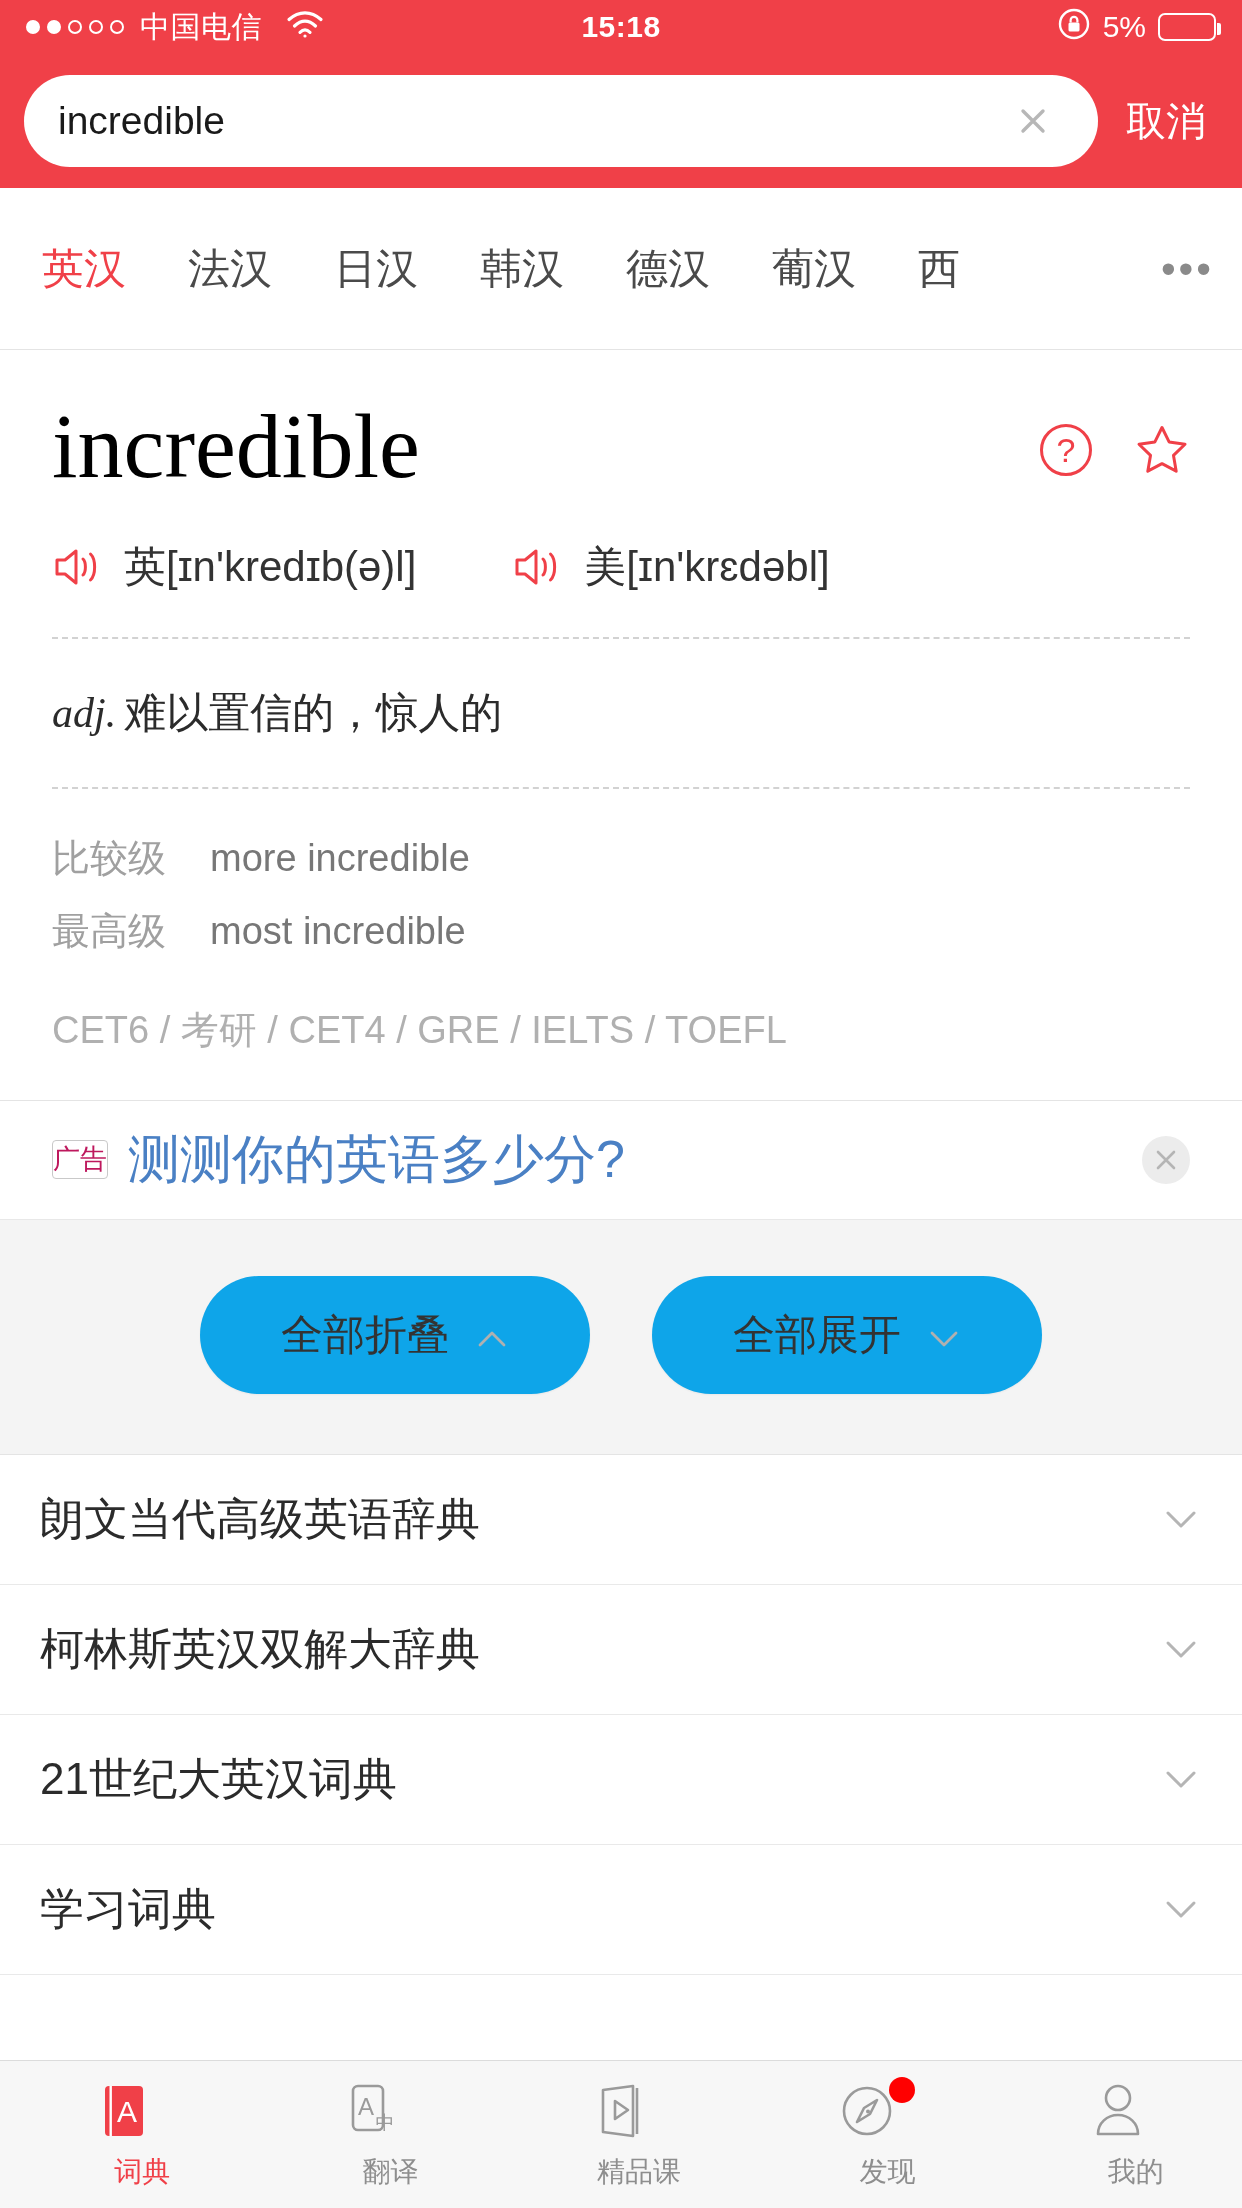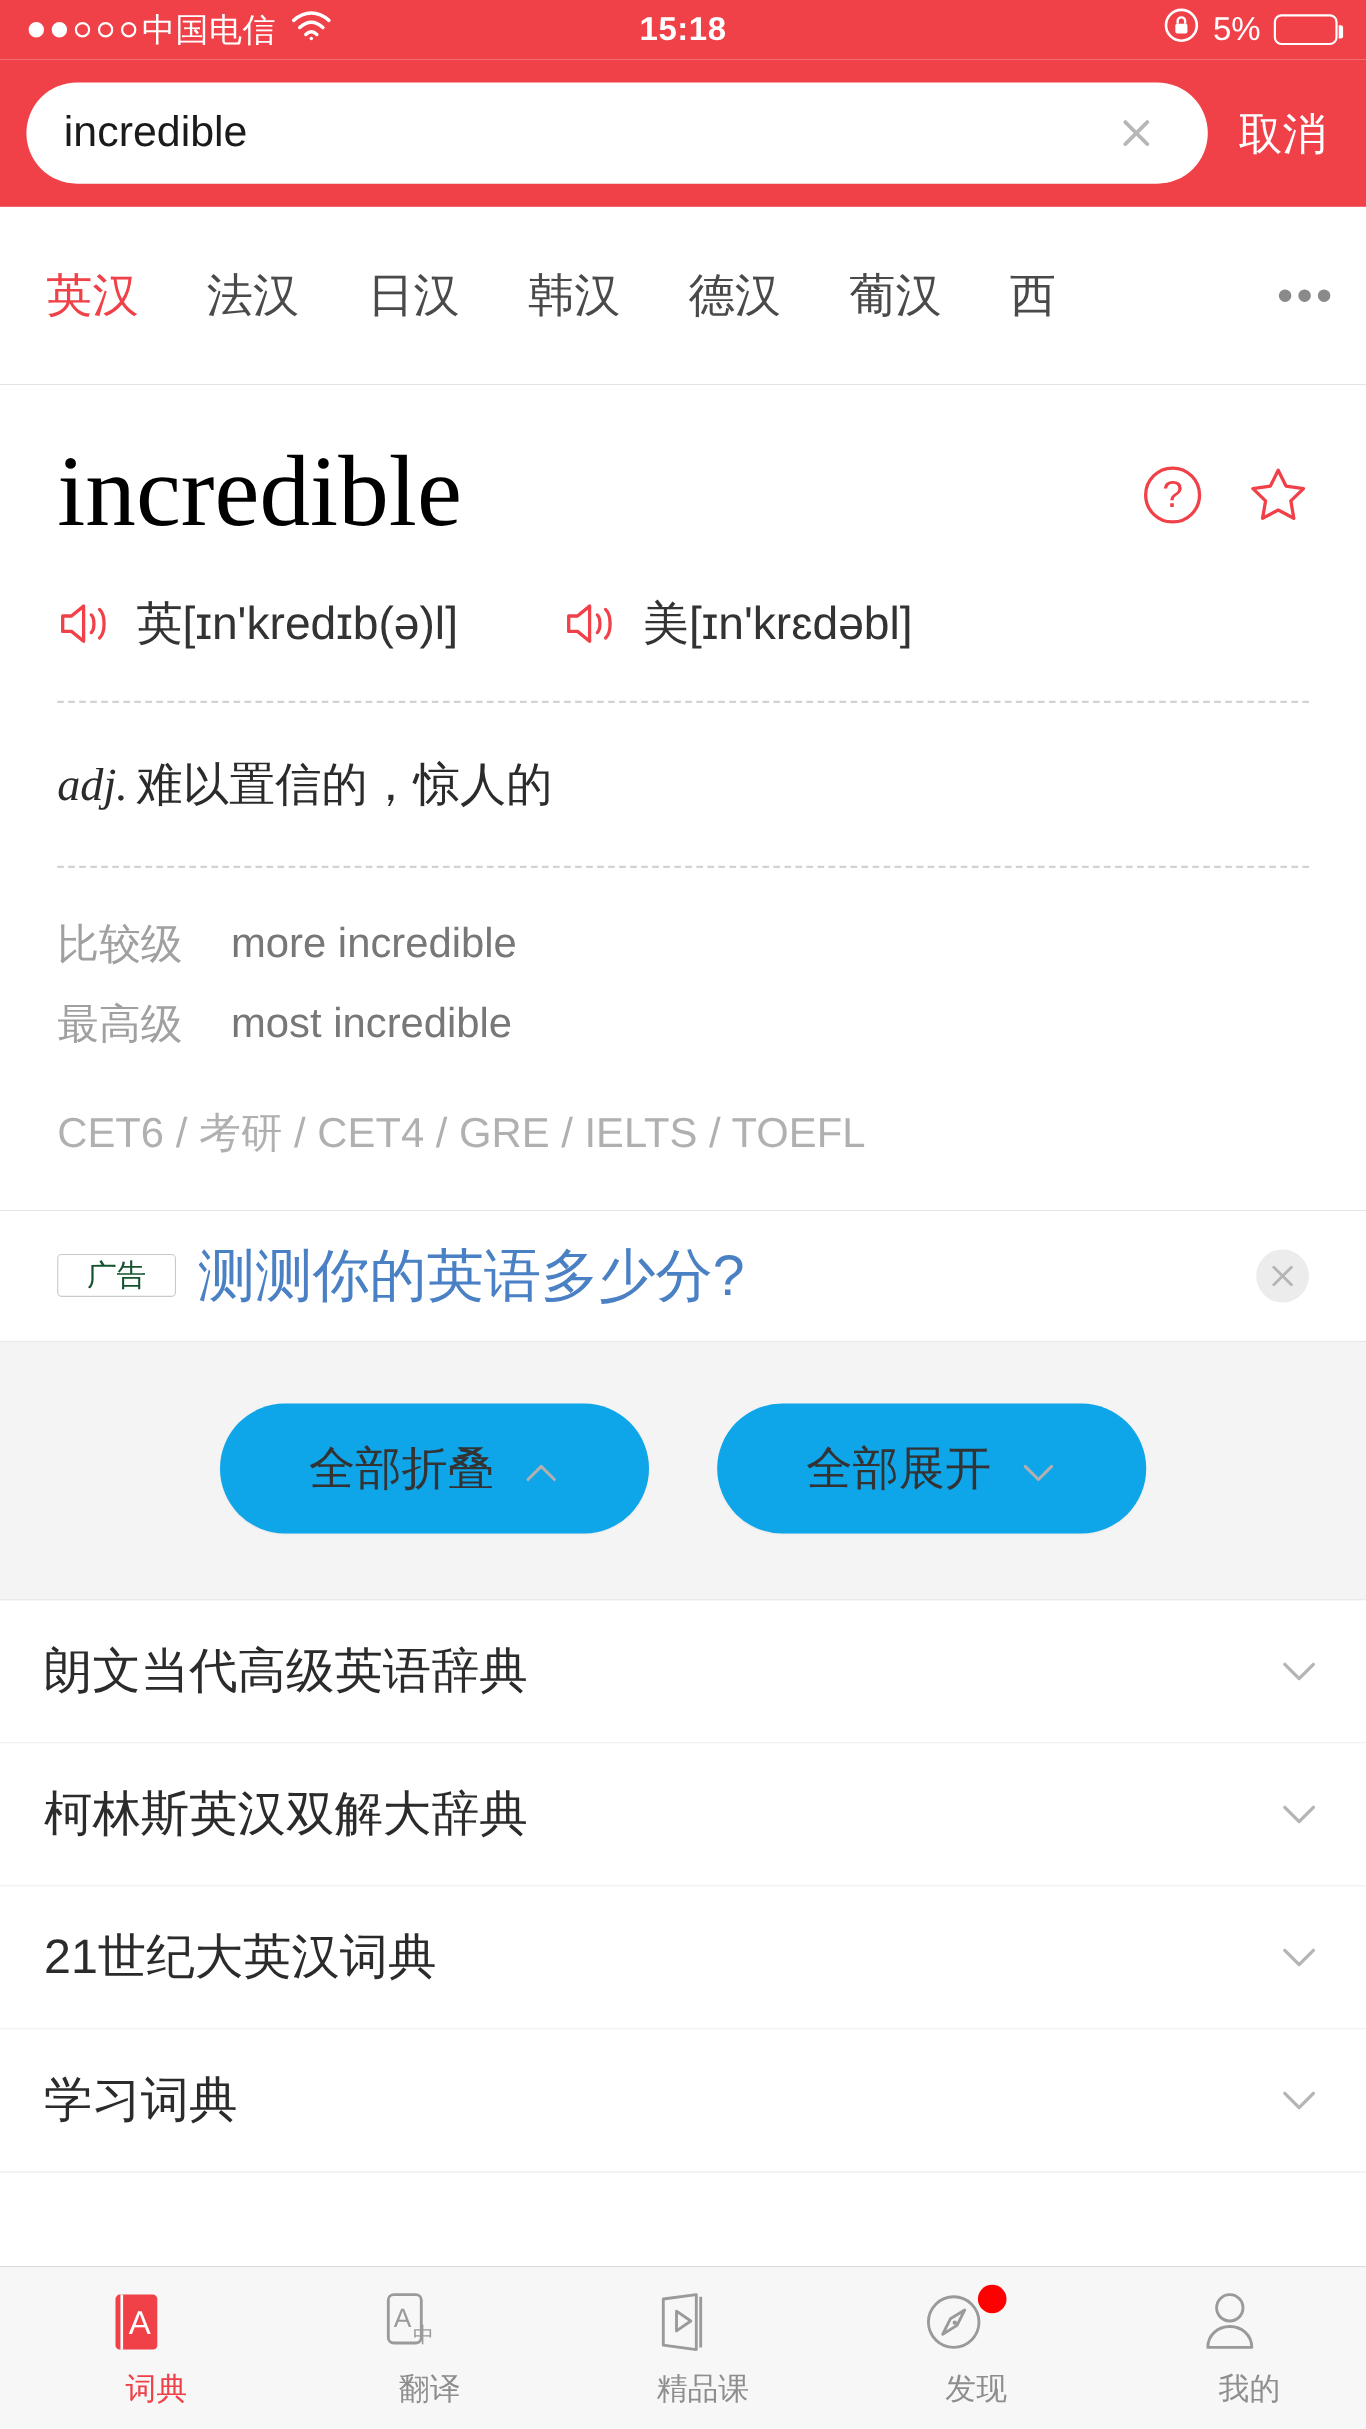--- a/index.html
+++ b/index.html
@@ -11,21 +11,21 @@
     -webkit-font-smoothing:antialiased;
   }
   .screen { position:relative; width:1242px; height:2208px; background:#fff; }
 
   
   .statusbar {
     height:54px; background:#f04048; color:#fff;
     display:flex; align-items:center; padding:0 26px;
     font-size:30px; position:relative;
   }
-  .sb-left { display:flex; align-items:center; gap:5px; }
+  .sb-left { display:flex; align-items:center; gap:16px; }
   .dots { display:flex; align-items:center; gap:7px; }
   .dot { width:14px; height:14px; border-radius:50%; border:2px solid #fff; }
   .dot.filled { background:#fff; }
   .carrier { font-size:30px; letter-spacing:.5px; }
   .wifi { margin-left:8px; display:inline-block; }
   .sb-time {
     position:absolute; left:0; right:0; text-align:center;
     font-size:30px; font-weight:bold; letter-spacing:.5px;
   }
   .sb-right {
@@ -123,22 +123,22 @@
   }
 
   .sep-line { height:1px; background:#e4e4e4; }
 
   
   .ad-row {
     height:118px; display:flex; align-items:center; padding:0 52px;
     background:#fff;
   }
   .ad-badge {
-    border:1px solid #c9c9c9; color:#14532d; font-size:27px;
-    padding:4px 26px; border-radius:4px; margin-right:20px; line-height:1.1;
+    border:1px solid #c9c9c9; color:#be185d; font-size:27px;
+    padding:4px 0; border-radius:4px; margin-right:20px; line-height:1.1;
   }
   .ad-text { font-size:52px; color:#4a80c4; flex:1; }
   .ad-close {
     width:48px; height:48px; border-radius:50%; background:#ececec;
     color:#b5b5b5; font-size:32px; display:flex; align-items:center;
     justify-content:center; font-weight:300;
   }
 
   
   .band {

